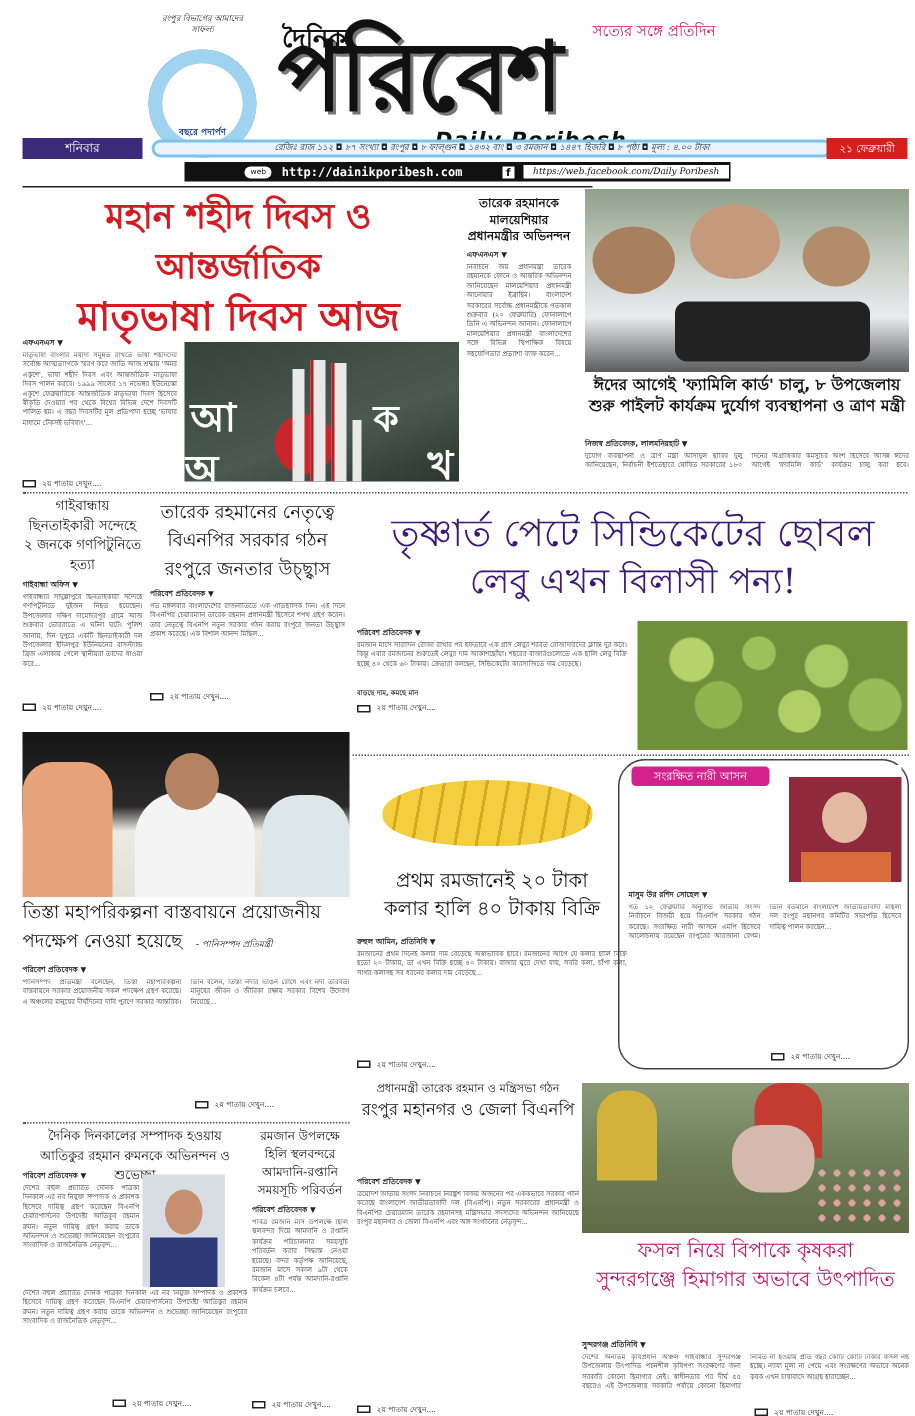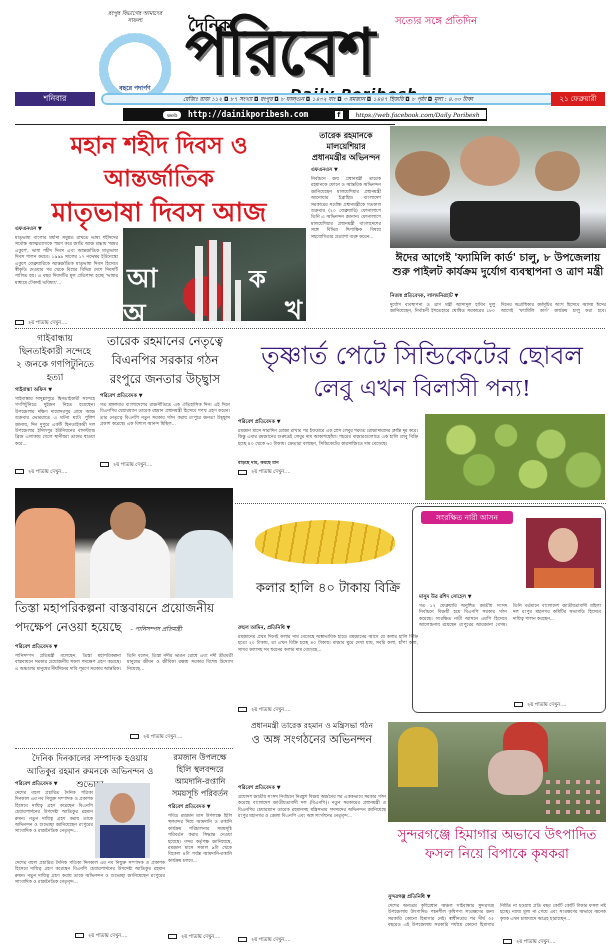--- a/index.html
+++ b/index.html
@@ -141,29 +141,30 @@
 <div class="abs" style="left:15px;top:643px;width:218px">
   <div class="byline">পরিবেশ প্রতিবেদক</div>
   <div class="tiny" style="margin-top:2px;height:78px;overflow:hidden;column-count:2;column-gap:6px">পানিসম্পদ প্রতিমন্ত্রী বলেছেন, তিস্তা মহাপরিকল্পনা বাস্তবায়নে সরকার প্রয়োজনীয় সকল পদক্ষেপ গ্রহণ করেছে। এ অঞ্চলের মানুষের দীর্ঘদিনের দাবি পূরণে সরকার আন্তরিক। তিনি বলেন, তিস্তা নদীর ভাঙন রোধে এবং নদী তীরবর্তী মানুষের জীবন ও জীবিকা রক্ষায় সরকার বিশেষ উদ্যোগ নিয়েছে...</div>
   <div class="cont" style="margin-left:115px"><span class="ico"></span><span>২য় পাতায় দেখুন....</span></div>
 </div>
 
 <div class="abs photo" style="left:245px;top:510px;width:160px;height:64px">
   <div class="abs" style="left:10px;top:10px;width:140px;height:44px;border-radius:50% 50% 45% 45%;background:repeating-linear-gradient(100deg,#f3cf3f 0 12px,#d9a91f 12px 14px)"></div>
 </div>
 <div class="abs" style="left:238px;top:578px;width:180px;text-align:center">
+  <div style="font-size:13px;line-height:19px">প্রথম রমজানেই ২০ টাকা</div>
   <div style="font-size:13px;line-height:19px">কলার হালি ৪০ টাকায় বিক্রি</div>
 </div>
 <div class="abs" style="left:238px;top:624px;width:180px">
   <div class="byline">রুহুল আমিন, প্রতিনিধি</div>
   <div class="tiny" style="margin-top:2px;height:70px;overflow:hidden">রমজানের প্রথম দিনেই কলার দাম বেড়েছে অস্বাভাবিক হারে। রমজানের আগে যে কলার হালি বিক্রি হতো ২০ টাকায়, তা এখন বিক্রি হচ্ছে ৪০ টাকায়। বাজার ঘুরে দেখা যায়, সবরি কলা, চাঁপা কলা, সাগর কলাসহ সব ধরনের কলার দাম বেড়েছে...</div>
   <div class="cont"><span class="ico"></span><span>২য় পাতায় দেখুন....</span></div>
 </div>
 
-<div class="abs" style="left:412px;top:506px;width:194px;height:207px;border:1px solid #444;border-radius:6px">
+<div class="abs" style="left:412px;top:506px;width:194px;height:207px;border:1px solid #444;border-radius:18px">
   <div class="abs" style="left:8px;top:4px;width:92px;height:13px;background:#d4228c;color:#fff;font-size:7.5px;line-height:13px;text-align:center;border-radius:3px">সংরক্ষিত নারী আসন</div>
   <div class="abs photo" style="left:113px;top:3px;width:75px;height:78px;background:linear-gradient(180deg,#fff 0 10%,#8e2a3c 10% 100%)">
     <div class="abs" style="left:22px;top:18px;width:30px;height:34px;border-radius:50%;background:#e2b9a1"></div>
     <div class="abs" style="left:8px;top:58px;width:60px;height:20px;background:#d86c3a"></div>
   </div>
   <div class="abs" style="left:6px;top:86px;width:182px">
     <div class="byline">মাসুম উর রশিদ সোহেল</div>
     <div class="tiny" style="margin-top:2px;height:96px;overflow:hidden;column-count:2;column-gap:6px">গত ১২ ফেব্রুয়ারি অনুষ্ঠিত জাতীয় সংসদ নির্বাচনে বিজয়ী হয়ে বিএনপি সরকার গঠন করেছে। সংরক্ষিত নারী আসনে এমপি হিসেবে আলোচনায় রয়েছেন রংপুরের আরজানা বেগম। তিনি বর্তমানে বাংলাদেশ জাতীয়তাবাদী মহিলা দল রংপুর মহানগর কমিটির সভাপতি হিসেবে দায়িত্ব পালন করছেন...</div>
     <div class="cont" style="margin-left:95px"><span class="ico"></span><span>২য় পাতায় দেখুন....</span></div>
   </div>
@@ -190,35 +191,35 @@
 
 <div class="abs" style="left:168px;top:752px;width:64px">
   <div style="font-size:8px;line-height:12px;text-align:center">রমজান উপলক্ষে হিলি স্থলবন্দরে আমদানি-রপ্তানি সময়সূচি পরিবর্তন</div>
   <div class="byline" style="margin-top:3px">পরিবেশ প্রতিবেদক</div>
   <div class="tiny" style="margin-top:2px;height:118px;overflow:hidden">পবিত্র রমজান মাস উপলক্ষে হিলি স্থলবন্দর দিয়ে আমদানি ও রপ্তানি কার্যক্রম পরিচালনার সময়সূচি পরিবর্তন করার সিদ্ধান্ত নেওয়া হয়েছে। বন্দর কর্তৃপক্ষ জানিয়েছে, রমজান মাসে সকাল ৯টা থেকে বিকেল ৪টা পর্যন্ত আমদানি-রপ্তানি কার্যক্রম চলবে...</div>
   <div class="cont"><span class="ico"></span><span>২য় পাতায় দেখুন....</span></div>
 </div>
 
 <div class="abs" style="left:238px;top:720px;width:148px;text-align:center">
   <div style="font-size:7.5px;line-height:11px">প্রধানমন্ত্রী তারেক রহমান ও মন্ত্রিসভা গঠন</div>
-  <div style="font-size:11px;line-height:17px">ও অঙ্গ সংগঠনের অভিনন্দন</div>
+  <div style="font-size:11px;line-height:17px">রংপুর মহানগর ও জেলা বিএনপি</div>
 </div>
 <div class="abs" style="left:238px;top:784px;width:148px">
   <div class="byline">পরিবেশ প্রতিবেদক</div>
   <div class="tiny" style="margin-top:2px;height:140px;overflow:hidden">ত্রয়োদশ জাতীয় সংসদ নির্বাচনে নিরঙ্কুশ বিজয় অর্জনের পর এককভাবে সরকার গঠন করেছে বাংলাদেশ জাতীয়তাবাদী দল (বিএনপি)। নতুন সরকারের প্রধানমন্ত্রী ও বিএনপির চেয়ারম্যান তারেক রহমানসহ মন্ত্রিসভার সদস্যদের অভিনন্দন জানিয়েছে রংপুর মহানগর ও জেলা বিএনপি এবং অঙ্গ সংগঠনের নেতৃবৃন্দ...</div>
   <div class="cont"><span class="ico"></span><span>২য় পাতায় দেখুন....</span></div>
 </div>
 
 <div class="abs photo" style="left:388px;top:722px;width:218px;height:100px;background:linear-gradient(180deg,#8b9b78,#6f7f5a 50%,#5e6c44)">
   <div class="abs" style="left:10px;top:5px;width:40px;height:60px;background:#d2b23b;border-radius:18px 18px 0 0"></div>
   <div class="abs" style="left:115px;top:0;width:45px;height:50px;background:#c43b32;border-radius:18px 18px 0 0"></div>
   <div class="abs" style="left:100px;top:28px;width:55px;height:45px;background:#d5b9ae;border-radius:20px"></div>
   <div class="abs" style="left:155px;top:55px;width:60px;height:40px;background:radial-gradient(circle,#e0a3a5 0 30%,transparent 31%) 0 0/10px 10px"></div>
 </div>
 <div class="abs" style="left:388px;top:825px;width:218px;text-align:center">
+  <div class="magenta" style="font-size:13.5px;line-height:19px">ফসল নিয়ে বিপাকে কৃষকরা</div>
   <div class="magenta" style="font-size:13.5px;line-height:19px">সুন্দরগঞ্জে হিমাগার অভাবে উৎপাদিত</div>
-  <div class="magenta" style="font-size:13.5px;line-height:19px">ফসল নিয়ে বিপাকে কৃষকরা</div>
 </div>
 <div class="abs" style="left:388px;top:893px;width:218px">
   <div class="byline">সুন্দরগঞ্জ প্রতিনিধি</div>
   <div class="tiny" style="margin-top:2px;height:33px;overflow:hidden;column-count:2;column-gap:6px">দেশের অন্যতম কৃষিপ্রধান অঞ্চল গাইবান্ধার সুন্দরগঞ্জ উপজেলায় উৎপাদিত পচনশীল কৃষিপণ্য সংরক্ষণের জন্য সরকারি কোনো হিমাগার নেই। স্বাধীনতার পর দীর্ঘ ৫৫ বছরেও এই উপজেলায় সরকারি পর্যায়ে কোনো হিমাগার নির্মিত না হওয়ায় প্রতি বছর কোটি কোটি টাকার ফসল নষ্ট হচ্ছে। ন্যায্য মূল্য না পেয়ে এবং সংরক্ষণের অভাবে অনেক কৃষক এখন চাষাবাদে আগ্রহ হারাচ্ছেন...</div>
   <div class="cont" style="margin-left:115px"><span class="ico"></span><span>২য় পাতায় দেখুন....</span></div>
 </div>
 
 </body></html>

